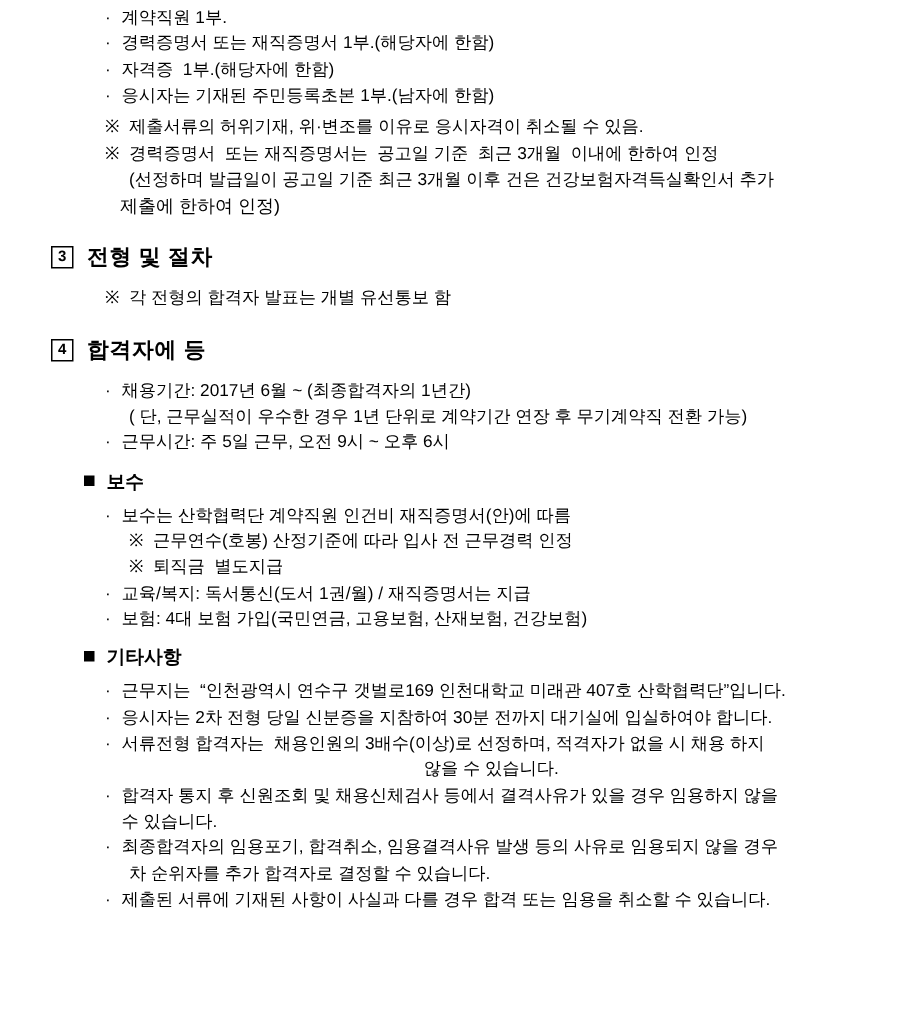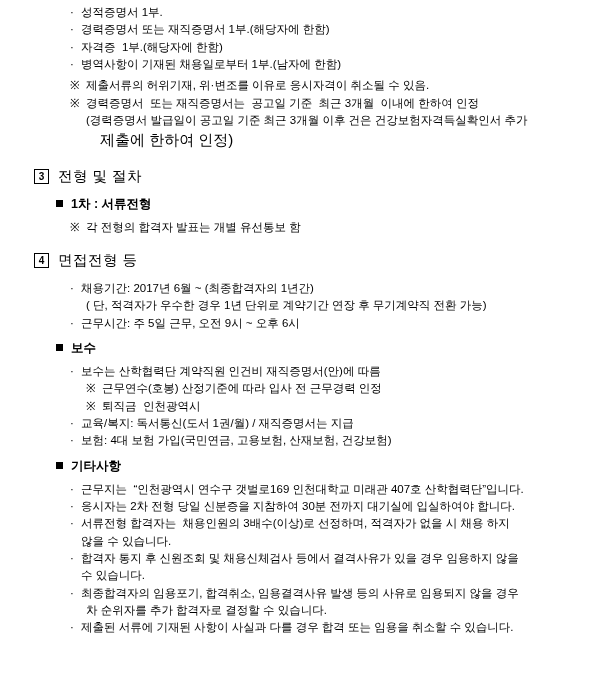--- a/index.html
+++ b/index.html
@@ -58,22 +58,22 @@
   }
   .l-note .marker { width: 16px; }
 
   
   .l-cont {
     margin-left: 60px;
     font-size: 11.5px;
     margin-bottom: 1px;
   }
   .l-cont2 {
-    margin-left: 74px;
-    font-size: 15px;
+    margin-left: 54px;
+    font-size: 12px;
     margin-bottom: 1px;
   }
 
   
   .section {
     display: flex;
     align-items: center;
     margin: 16px 0 10px 8px;
   }
   .section .num {
@@ -82,21 +82,21 @@
     width: 13px;
     height: 13px;
     line-height: 13px;
     text-align: center;
     font-size: 10px;
     font-weight: bold;
     margin-right: 9px;
   }
   .section .title {
     font-size: 14.5px;
-    font-weight: normal;
+    font-weight: bold;
     letter-spacing: 0.5px;
   }
 
   
   .sub {
     display: flex;
     align-items: baseline;
     margin: 9px 0 6px 30px;
   }
   .sub .sq {
@@ -116,79 +116,75 @@
 </style>
 </head>
 <body>
 
 <div class="page">
   <div class="doc">
 
     <div>
       <div class="line l-dot">
         <span class="marker">·</span>
-        <span class="txt">성적증명서 1부.</span>
+        <span class="txt">계약직원 1부.</span>
       </div>
       <div class="line l-dot">
         <span class="marker">·</span>
         <span class="txt">경력증명서 또는 재직증명서 1부.(해당자에 한함)</span>
       </div>
       <div class="line l-dot">
         <span class="marker">·</span>
         <span class="txt">자격증  1부.(해당자에 한함)</span>
       </div>
       <div class="line l-dot">
         <span class="marker">·</span>
-        <span class="txt">병역사항이 기재된 채용일로부터 1부.(남자에 한함)</span>
+        <span class="txt">응시자는 기재된 주민등록초본 1부.(남자에 한함)</span>
       </div>
       <div class="gap-s"></div>
       <div class="line l-note">
         <span class="marker">※</span>
         <span class="txt">제출서류의 허위기재, 위·변조를 이유로 응시자격이 취소될 수 있음.</span>
       </div>
       <div class="line l-note">
         <span class="marker">※</span>
         <span class="txt">경력증명서  또는 재직증명서는  공고일 기준  최근 3개월  이내에 한하여 인정</span>
       </div>
       <div class="line l-cont">
-        <span class="txt">(경력증명서 발급일이 공고일 기준 최근 3개월 이후 건은 건강보험자격득실확인서 추가</span>
+        <span class="txt">(선정하며 발급일이 공고일 기준 최근 3개월 이후 건은 건강보험자격득실확인서 추가</span>
       </div>
       <div class="line l-cont2">
         <span class="txt">제출에 한하여 인정)</span>
       </div>
     </div>
 
     <div class="section">
       <span class="num">3</span>
       <span class="title">전형 및 절차</span>
     </div>
 
-    <div class="sub">
-      <span class="sq"></span>
-      <span class="sub-txt">1차 : 서류전형</span>
-    </div>
 
 
     <div class="line l-note">
       <span class="marker">※</span>
       <span class="txt">각 전형의 합격자 발표는 개별 유선통보 함</span>
     </div>
 
     <div class="section">
       <span class="num">4</span>
-      <span class="title">면접전형 등</span>
+      <span class="title">합격자에 등</span>
     </div>
 
     <div>
       <div class="line l-dot">
         <span class="marker">·</span>
         <span class="txt">채용기간: 2017년 6월 ~ (최종합격자의 1년간)</span>
       </div>
       <div class="line l-cont">
-        <span class="txt">( 단, 적격자가 우수한 경우 1년 단위로 계약기간 연장 후 무기계약직 전환 가능)</span>
+        <span class="txt">( 단, 근무실적이 우수한 경우 1년 단위로 계약기간 연장 후 무기계약직 전환 가능)</span>
       </div>
       <div class="line l-dot">
         <span class="marker">·</span>
         <span class="txt">근무시간: 주 5일 근무, 오전 9시 ~ 오후 6시</span>
       </div>
     </div>
 
     <div>
       <div class="sub">
         <span class="sq"></span>
@@ -197,21 +193,21 @@
       <div class="line l-dot">
         <span class="marker">·</span>
         <span class="txt">보수는 산학협력단 계약직원 인건비 재직증명서(안)에 따름</span>
       </div>
       <div class="line l-note" style="margin-left:60px;">
         <span class="marker">※</span>
         <span class="txt">근무연수(호봉) 산정기준에 따라 입사 전 근무경력 인정</span>
       </div>
       <div class="line l-note" style="margin-left:60px;">
         <span class="marker">※</span>
-        <span class="txt">퇴직금  인천광역시</span>
+        <span class="txt">퇴직금  별도지급</span>
       </div>
       <div class="line l-dot">
         <span class="marker">·</span>
         <span class="txt">교육/복지: 독서통신(도서 1권/월) / 재직증명서는 지급</span>
       </div>
       <div class="line l-dot">
         <span class="marker">·</span>
         <span class="txt">보험: 4대 보험 가입(국민연금, 고용보험, 산재보험, 건강보험)</span>
       </div>
     </div>
@@ -226,21 +222,21 @@
         <span class="txt">근무지는  “인천광역시 연수구 갯벌로169 인천대학교 미래관 407호 산학협력단”입니다.</span>
       </div>
       <div class="line l-dot">
         <span class="marker">·</span>
         <span class="txt">응시자는 2차 전형 당일 신분증을 지참하여 30분 전까지 대기실에 입실하여야 합니다.</span>
       </div>
       <div class="line l-dot">
         <span class="marker">·</span>
         <span class="txt">서류전형 합격자는  채용인원의 3배수(이상)로 선정하며, 적격자가 없을 시 채용 하지</span>
       </div>
-      <div class="line l-cont" style="margin-left:55px;">
+      <div class="line l-cont" style="margin-left:55px;text-align:center;">
         <span class="txt">않을 수 있습니다.</span>
       </div>
       <div class="line l-dot">
         <span class="marker">·</span>
         <span class="txt">합격자 통지 후 신원조회 및 채용신체검사 등에서 결격사유가 있을 경우 임용하지 않을</span>
       </div>
       <div class="line l-cont" style="margin-left:55px;">
         <span class="txt">수 있습니다.</span>
       </div>
       <div class="line l-dot">

